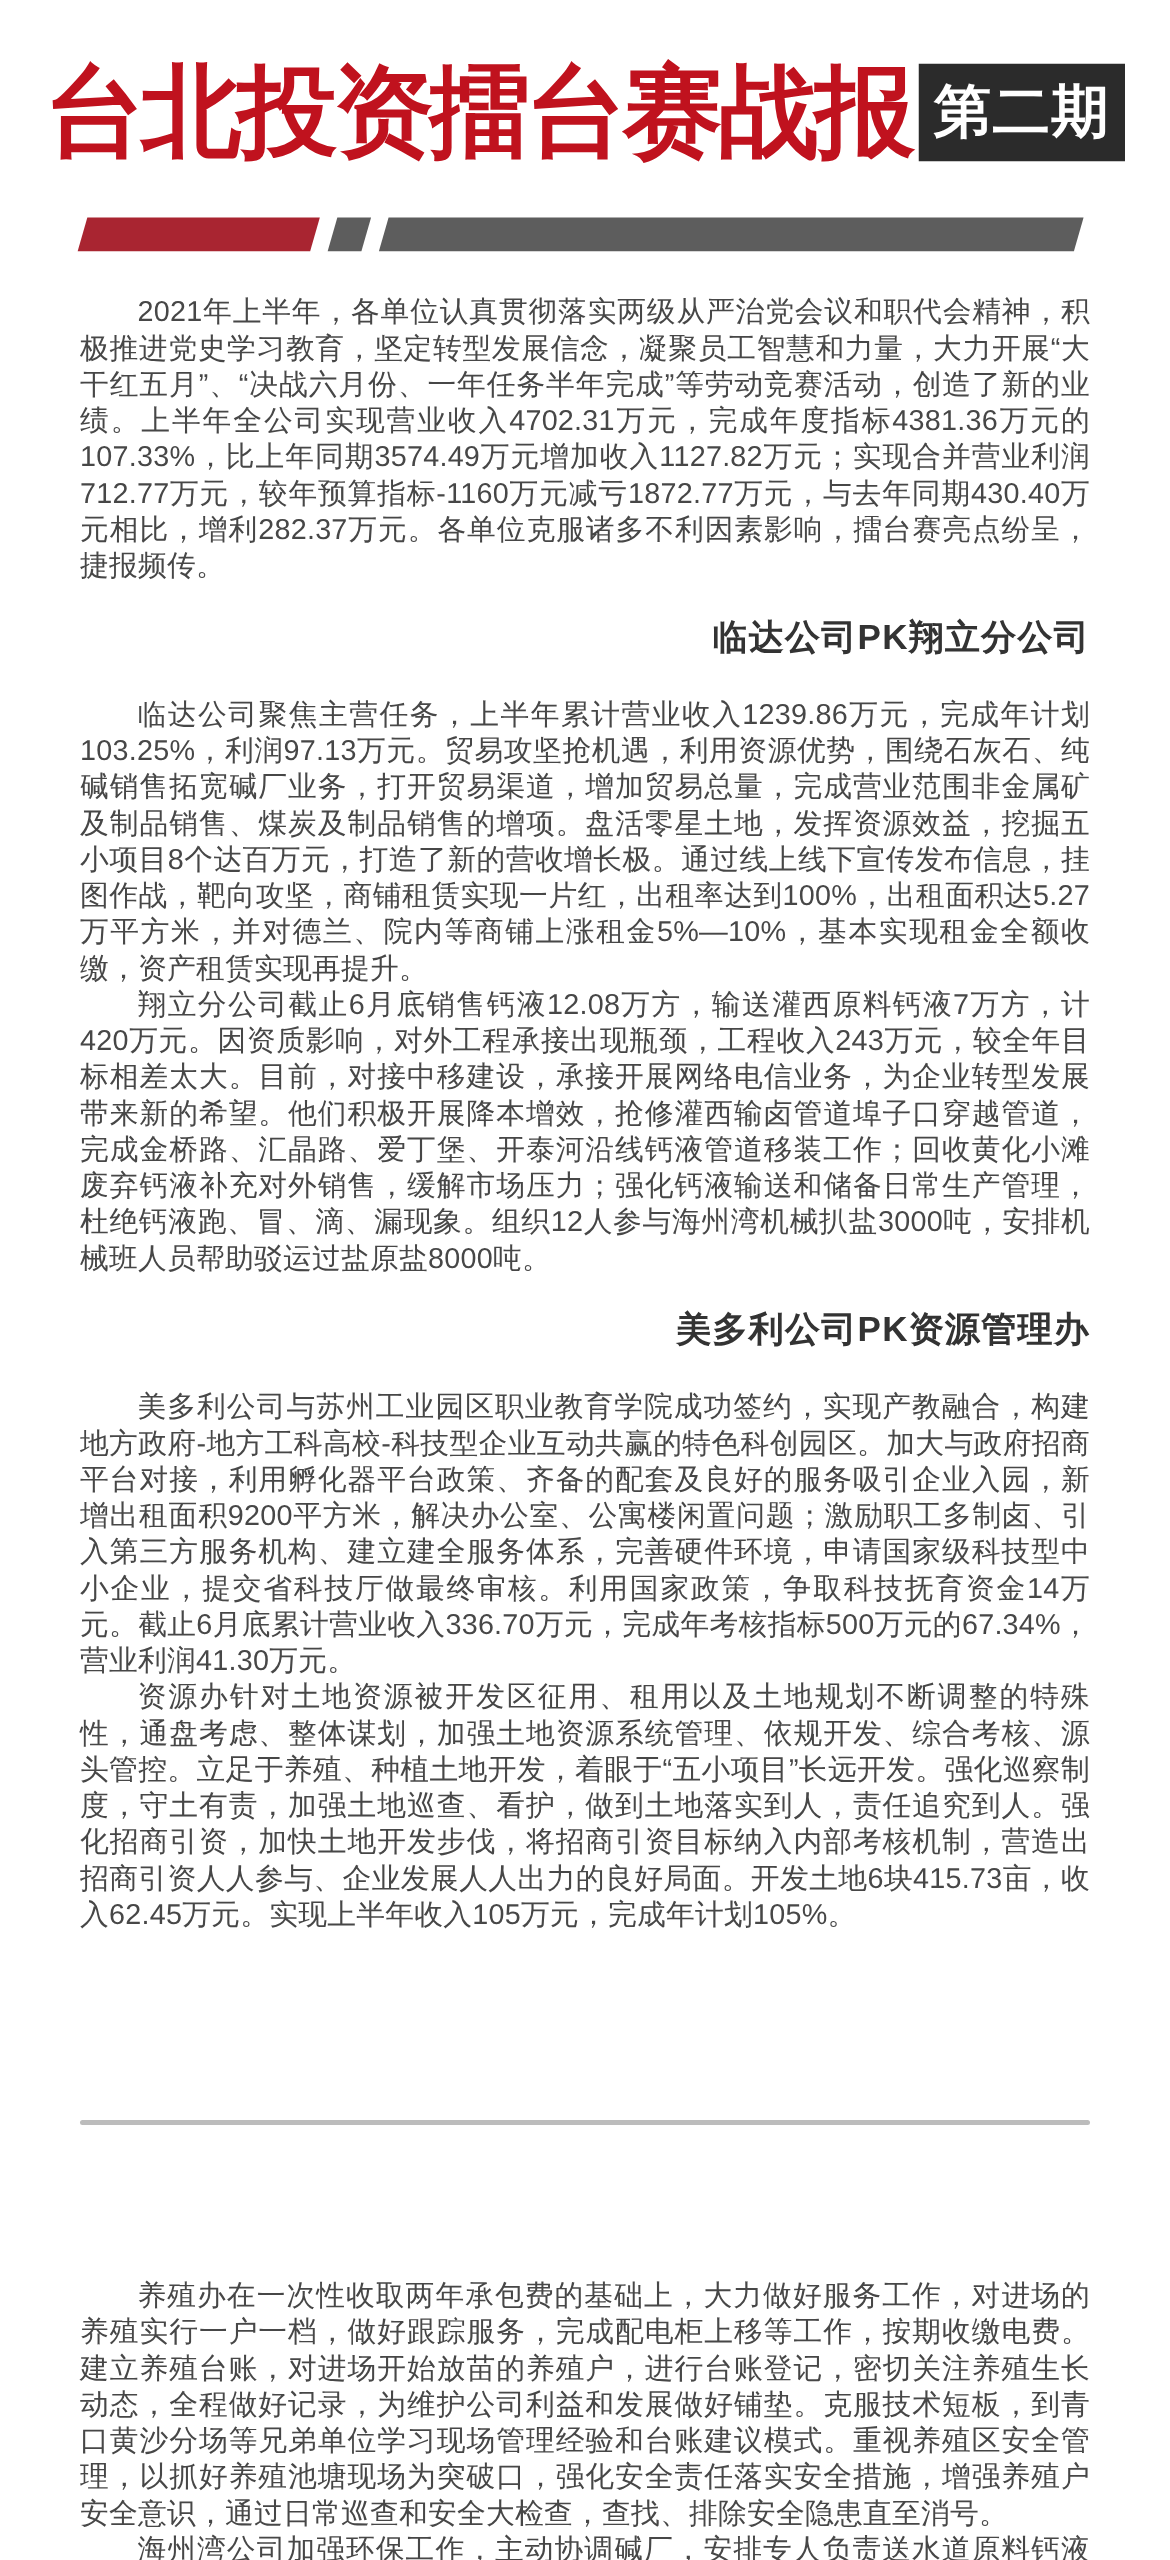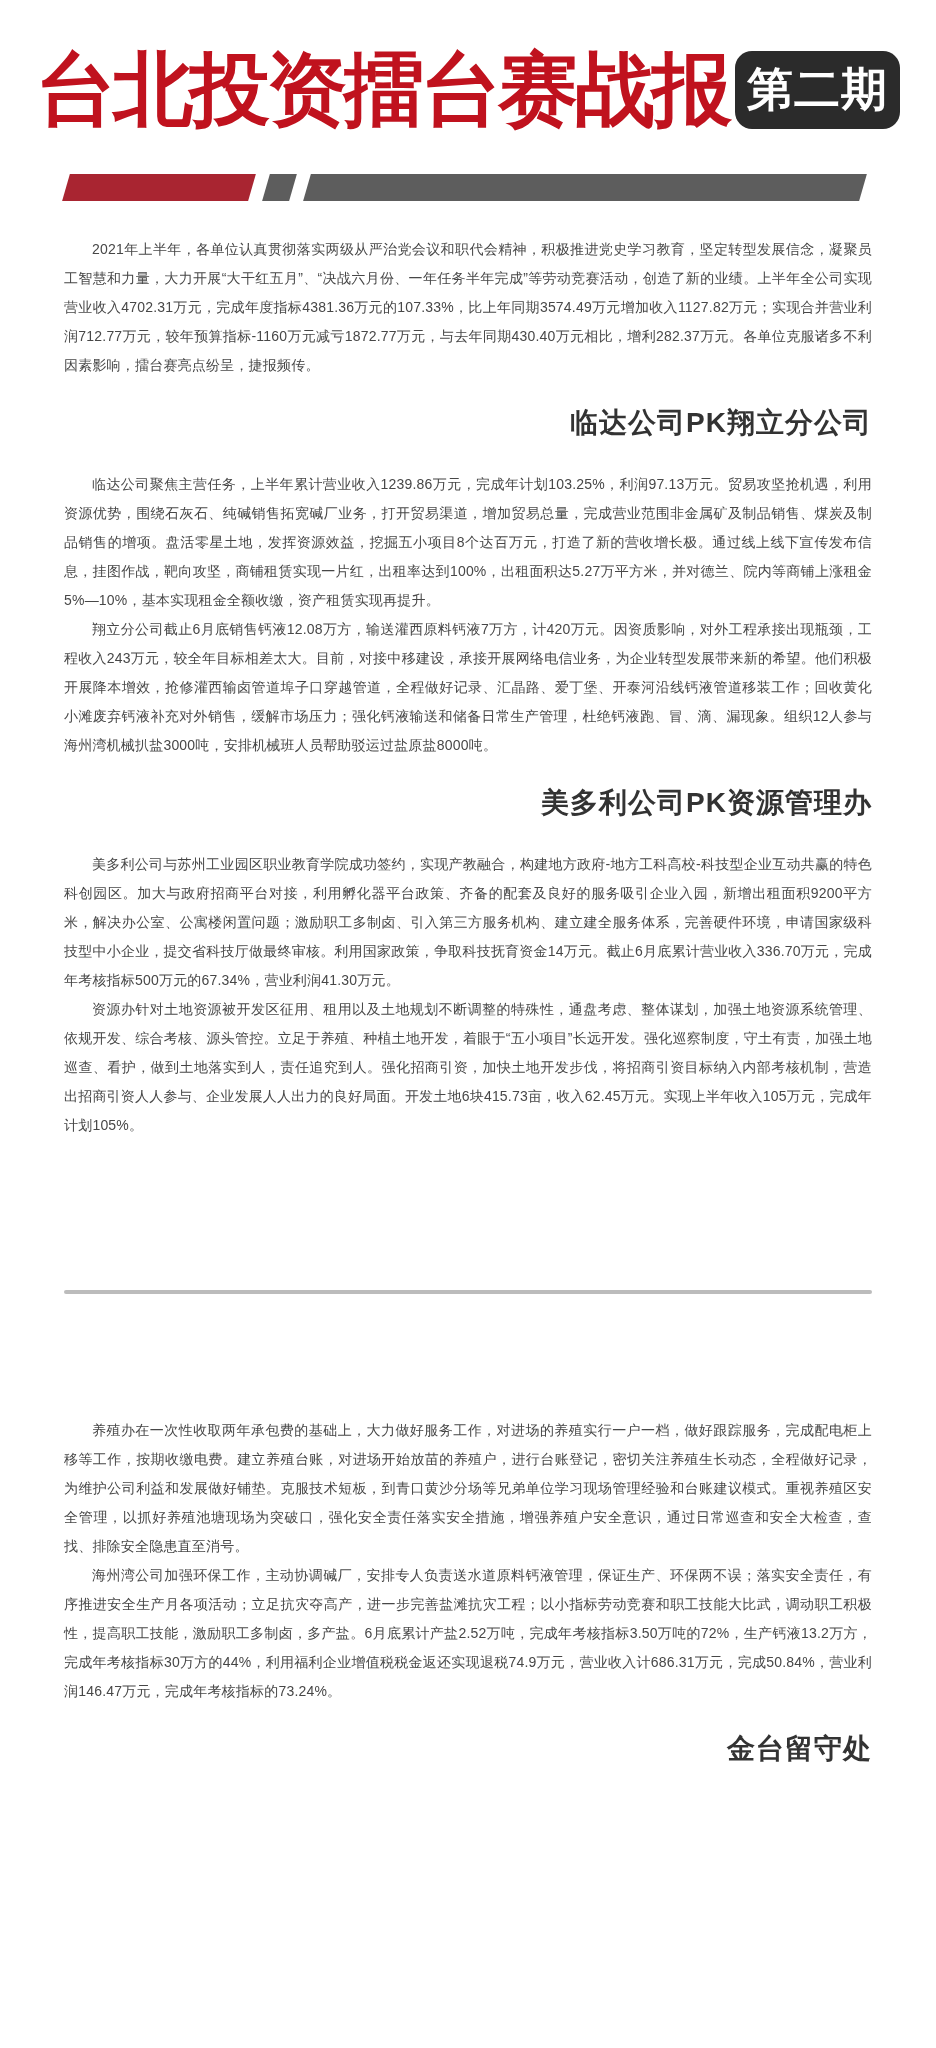--- a/index.html
+++ b/index.html
@@ -29,42 +29,41 @@
   .issue-badge{
     margin-left:6px;
     background:var(--badge-bg);
     color:#ffffff;
     font-size:46px;
     font-weight:900;
     line-height:1;
     padding:15px 12px 17px 12px;
     letter-spacing:1px;
     white-space:nowrap;
-    border-radius:17px;
   }
 
   
   .stripes{
     margin:38px 0 0 66px;
     display:flex;
     height:27px;
   }
   .stripe{transform:skewX(-16deg);}
   .stripe-red{width:186px;background:var(--stripe-red);margin-right:14px;}
   .stripe-gray-sm{width:27px;background:var(--stripe-gray);margin-right:14px;}
   .stripe-gray-lg{width:556px;background:var(--stripe-gray);}
 
   
   .content{
     padding:0 64px;
     margin-top:34px;
   }
   p.body-par{
     margin:0;
-    font-size:14px;
+    font-size:23px;
     line-height:29px;
     color:var(--body-text);
     text-align:justify;
     text-indent:2em;
     letter-spacing:0.2px;
   }
   h2.section-heading{
     margin:24px 0 28px 0;
     text-align:right;
     font-size:28px;
@@ -94,21 +93,21 @@
     <div class="stripe stripe-gray-sm"></div>
     <div class="stripe stripe-gray-lg"></div>
   </div>
 
   <div class="content">
 
     <p class="body-par">2021年上半年，各单位认真贯彻落实两级从严治党会议和职代会精神，积极推进党史学习教育，坚定转型发展信念，凝聚员工智慧和力量，大力开展“大干红五月”、“决战六月份、一年任务半年完成”等劳动竞赛活动，创造了新的业绩。上半年全公司实现营业收入4702.31万元，完成年度指标4381.36万元的107.33%，比上年同期3574.49万元增加收入1127.82万元；实现合并营业利润712.77万元，较年预算指标-1160万元减亏1872.77万元，与去年同期430.40万元相比，增利282.37万元。各单位克服诸多不利因素影响，擂台赛亮点纷呈，捷报频传。</p>
 
     <h2 class="section-heading">临达公司PK翔立分公司</h2>
     <p class="body-par">临达公司聚焦主营任务，上半年累计营业收入1239.86万元，完成年计划103.25%，利润97.13万元。贸易攻坚抢机遇，利用资源优势，围绕石灰石、纯碱销售拓宽碱厂业务，打开贸易渠道，增加贸易总量，完成营业范围非金属矿及制品销售、煤炭及制品销售的增项。盘活零星土地，发挥资源效益，挖掘五小项目8个达百万元，打造了新的营收增长极。通过线上线下宣传发布信息，挂图作战，靶向攻坚，商铺租赁实现一片红，出租率达到100%，出租面积达5.27万平方米，并对德兰、院内等商铺上涨租金5%—10%，基本实现租金全额收缴，资产租赁实现再提升。</p>
-    <p class="body-par">翔立分公司截止6月底销售钙液12.08万方，输送灌西原料钙液7万方，计420万元。因资质影响，对外工程承接出现瓶颈，工程收入243万元，较全年目标相差太大。目前，对接中移建设，承接开展网络电信业务，为企业转型发展带来新的希望。他们积极开展降本增效，抢修灌西输卤管道埠子口穿越管道，全程做好记录、汇晶路、爱丁堡、开泰河沿线钙液管道移装工作；回收黄化小滩废弃钙液补充对外销售，缓解市场压力；强化钙液输送和储备日常生产管理，杜绝钙液跑、冒、滴、漏现象。组织12人参与海州湾机械扒盐3000吨，安排机械班人员帮助驳运过盐原盐8000吨。</p>
+    <p class="body-par">翔立分公司截止6月底销售钙液12.08万方，输送灌西原料钙液7万方，计420万元。因资质影响，对外工程承接出现瓶颈，工程收入243万元，较全年目标相差太大。目前，对接中移建设，承接开展网络电信业务，为企业转型发展带来新的希望。他们积极开展降本增效，抢修灌西输卤管道埠子口穿越管道，完成金桥路、汇晶路、爱丁堡、开泰河沿线钙液管道移装工作；回收黄化小滩废弃钙液补充对外销售，缓解市场压力；强化钙液输送和储备日常生产管理，杜绝钙液跑、冒、滴、漏现象。组织12人参与海州湾机械扒盐3000吨，安排机械班人员帮助驳运过盐原盐8000吨。</p>
 
     <h2 class="section-heading">美多利公司PK资源管理办</h2>
     <p class="body-par">美多利公司与苏州工业园区职业教育学院成功签约，实现产教融合，构建地方政府-地方工科高校-科技型企业互动共赢的特色科创园区。加大与政府招商平台对接，利用孵化器平台政策、齐备的配套及良好的服务吸引企业入园，新增出租面积9200平方米，解决办公室、公寓楼闲置问题；激励职工多制卤、引入第三方服务机构、建立建全服务体系，完善硬件环境，申请国家级科技型中小企业，提交省科技厅做最终审核。利用国家政策，争取科技抚育资金14万元。截止6月底累计营业收入336.70万元，完成年考核指标500万元的67.34%，营业利润41.30万元。</p>
     <p class="body-par">资源办针对土地资源被开发区征用、租用以及土地规划不断调整的特殊性，通盘考虑、整体谋划，加强土地资源系统管理、依规开发、综合考核、源头管控。立足于养殖、种植土地开发，着眼于“五小项目”长远开发。强化巡察制度，守土有责，加强土地巡查、看护，做到土地落实到人，责任追究到人。强化招商引资，加快土地开发步伐，将招商引资目标纳入内部考核机制，营造出招商引资人人参与、企业发展人人出力的良好局面。开发土地6块415.73亩，收入62.45万元。实现上半年收入105万元，完成年计划105%。</p>
 
     <div class="divider"></div>
 
     <p class="body-par">养殖办在一次性收取两年承包费的基础上，大力做好服务工作，对进场的养殖实行一户一档，做好跟踪服务，完成配电柜上移等工作，按期收缴电费。建立养殖台账，对进场开始放苗的养殖户，进行台账登记，密切关注养殖生长动态，全程做好记录，为维护公司利益和发展做好铺垫。克服技术短板，到青口黄沙分场等兄弟单位学习现场管理经验和台账建议模式。重视养殖区安全管理，以抓好养殖池塘现场为突破口，强化安全责任落实安全措施，增强养殖户安全意识，通过日常巡查和安全大检查，查找、排除安全隐患直至消号。</p>
     <p class="body-par">海州湾公司加强环保工作，主动协调碱厂，安排专人负责送水道原料钙液管理，保证生产、环保两不误；落实安全责任，有序推进安全生产月各项活动；立足抗灾夺高产，进一步完善盐滩抗灾工程；以小指标劳动竞赛和职工技能大比武，调动职工积极性，提高职工技能，激励职工多制卤，多产盐。6月底累计产盐2.52万吨，完成年考核指标3.50万吨的72%，生产钙液13.2万方，完成年考核指标30万方的44%，利用福利企业增值税税金返还实现退税74.9万元，营业收入计686.31万元，完成50.84%，营业利润146.47万元，完成年考核指标的73.24%。</p>
 

